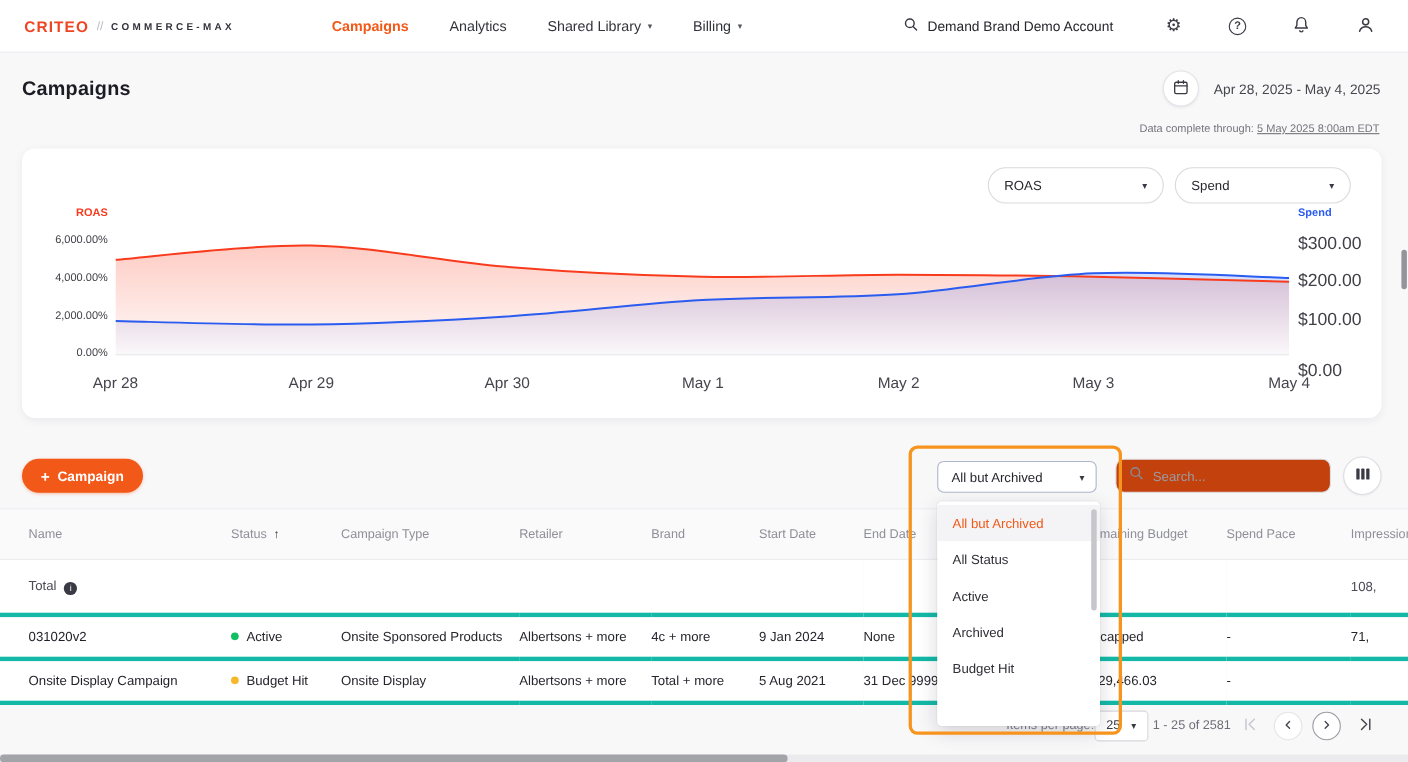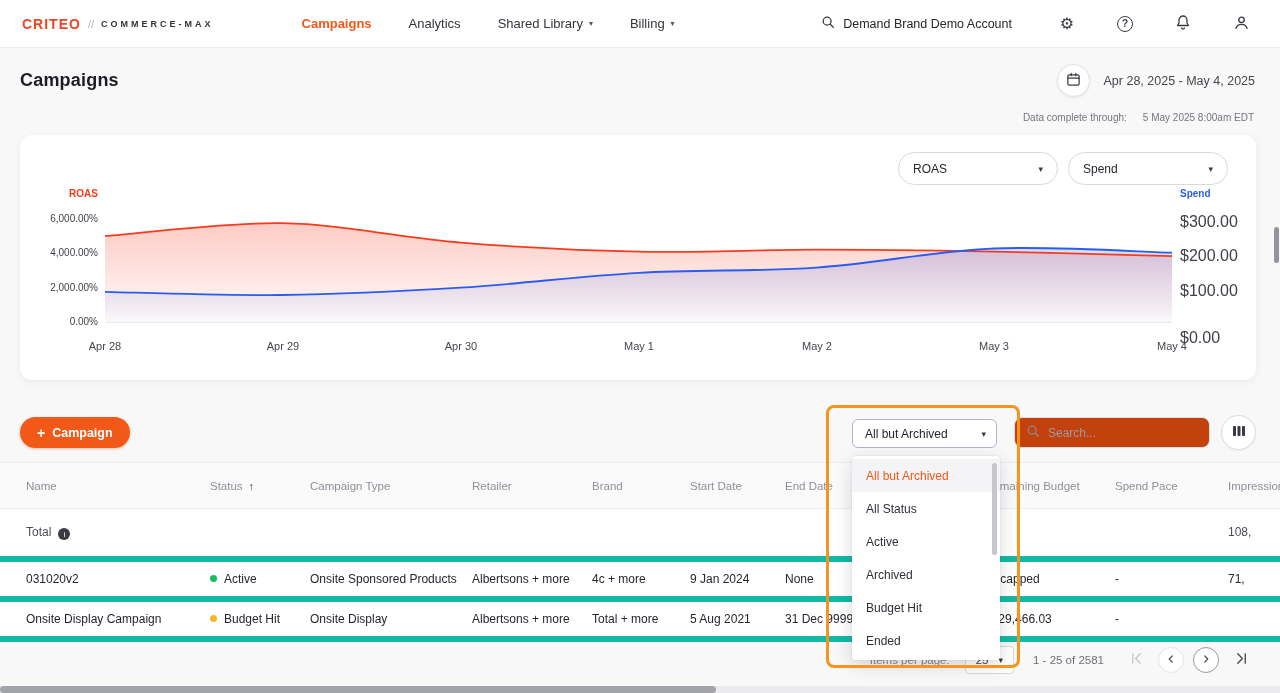--- a/index.html
+++ b/index.html
@@ -22,66 +22,66 @@
   .icon-btn { width:34px; height:34px; border-radius:50%; display:flex; align-items:center; justify-content:center; cursor:pointer; background:none; border:none; }
   .gear-glyph { font-size:16px; color:#3a3a44; line-height:1; }
   .q-circle { width:16px; height:16px; border:1.3px solid #3a3a44; border-radius:50%; display:flex; align-items:center; justify-content:center; font-size:10px; color:#3a3a44; font-weight:700; }
 
   
   .page-title { position:absolute; top:70px; left:20px; font-size:18px; font-weight:700; letter-spacing:.2px; color:#1c1c24; }
   .date-picker { position:absolute; top:64px; right:25px; display:flex; align-items:center; gap:14px; }
   .cal-btn { width:33px; height:33px; border-radius:50%; border:1px solid #e3e3e8; background:#fff; display:flex; align-items:center; justify-content:center; box-shadow:0 1px 3px rgba(20,20,43,.07); cursor:pointer; }
   .date-range-text { font-size:12.5px; color:#47474f; cursor:pointer; }
   .data-complete { position:absolute; top:112px; right:26px; font-size:10px; color:#74747c; }
-  .dc-link { margin-left:16px; cursor:pointer; }
+  .dc-link { text-decoration:underline; margin-left:3px; cursor:pointer; }
 
   
   .chart-card { position:absolute; left:20px; top:135px; width:1236px; height:245px; background:#fff; border-radius:12px; box-shadow:0 2px 8px rgba(20,20,43,.06); }
   .chart-selects { position:absolute; top:17px; right:28px; display:flex; gap:10px; }
   .metric-select { width:160px; height:33px; border:1px solid #d9d9de; border-radius:17px; background:#fff; display:flex; align-items:center; justify-content:space-between; padding:0 14px; font-size:12px; color:#26262e; cursor:pointer; }
   .select-caret { font-size:9px; color:#3a3a44; }
   .axis-title-left { position:absolute; left:0; top:53px; width:78px; text-align:right; font-size:10px; font-weight:600; }
   .axis-title-right { position:absolute; left:1160px; top:53px; font-size:10px; font-weight:600; }
   .yl { position:absolute; left:0; width:78px; text-align:right; font-size:10px; color:#3f3f47; }
   .yr { position:absolute; left:1160px; font-size:16px; color:#3f3f47; }
   .ticks-left .yl:nth-child(1){top:78px} .ticks-left .yl:nth-child(2){top:112px}
   .ticks-left .yl:nth-child(3){top:147px} .ticks-left .yl:nth-child(4){top:181px}
   .ticks-right .yr:nth-child(1){top:78px} .ticks-right .yr:nth-child(2){top:112px}
   .ticks-right .yr:nth-child(3){top:147px} .ticks-right .yr:nth-child(4){top:194px}
   .baseline { position:absolute; left:85px; top:187px; width:1067px; height:1px; background:#e7e7ec; }
   #chart-plot { position:absolute; left:85px; top:83px; }
   .x-labels { position:absolute; left:0; top:205px; width:1236px; height:14px; }
-  .x-label { position:absolute; width:60px; text-align:center; font-size:11px; color:#45454d; }
+  .x-label { position:absolute; width:60px; text-align:center; font-size:14px; color:#45454d; }
   .x-label:nth-child(1){left:55px}.x-label:nth-child(2){left:233px}.x-label:nth-child(3){left:411px}
   .x-label:nth-child(4){left:589px}.x-label:nth-child(5){left:767px}.x-label:nth-child(6){left:944px}
   .x-label:nth-child(7){left:1122px}
 
   
   .campaign-btn { position:absolute; left:20px; top:417px; height:31px; padding:0 17px; border-radius:16px; color:#fff; font-size:12.5px; font-weight:700; display:flex; align-items:center; gap:7px; border:none; cursor:pointer; font-family:inherit; box-shadow:0 1px 3px rgba(240,88,24,.35); }
   .plus-glyph { font-size:14px; font-weight:700; line-height:1; }
   .status-filter { position:absolute; left:852px; top:419px; width:145px; height:29px; border:1.5px solid #aeb6cc; border-radius:6px; background:#fff; display:flex; align-items:center; justify-content:space-between; padding:0 10px 0 12px; font-size:12px; color:#26262e; cursor:pointer; z-index:40; }
   .search-box { position:absolute; left:1014px; top:417px; width:196px; height:31px; border:1px solid #dcdce1; border-radius:8px; background:#c2410c; display:flex; align-items:center; gap:8px; padding:0 11px; }
   .search-box input { border:none; outline:none; font-size:12px; width:100%; color:#23232b; font-family:inherit; background:transparent; }
   .search-box input::placeholder { color:#9c9ca4; }
   .columns-btn { position:absolute; left:1221px; top:415px; width:35px; height:35px; border-radius:50%; border:1px solid #dcdce1; background:#fff; display:flex; align-items:center; justify-content:center; cursor:pointer; box-shadow:0 1px 2px rgba(20,20,43,.05); }
 
   
   .table-wrap { position:absolute; left:0; top:462px; width:1280px; overflow:hidden; }
   table { border-collapse:collapse; table-layout:fixed; width:1378px; }
   th { font-size:11.5px; color:#8f8f99; font-weight:400; text-align:left; height:46px; border-top:1px solid #ececf0; border-bottom:1px solid #ececf0; background:#fafafb; padding:0 12px 0 0; white-space:nowrap; overflow:hidden; }
-  td { font-size:12px; height:40px; border-bottom:6px solid #14b8a6; background:#fff; color:#26262e; padding:0 12px 0 0; white-space:nowrap; overflow:hidden; vertical-align:middle; }
+  td { font-size:12px; height:40px; border-bottom:4px solid #14b8a6; background:#fff; color:#26262e; padding:0 12px 0 0; white-space:nowrap; overflow:hidden; vertical-align:middle; }
   th:first-child, td:first-child { padding-left:26px; }
   .total-row td { height:50px; color:#4c4c55; }
   .name-cell { color:#1f1f27; }
   .sort-arrow { color:#33333b; margin-left:6px; font-size:11px; }
   .dot { display:inline-block; width:7px; height:7px; border-radius:50%; margin-right:7px; vertical-align:1px; }
   .info-dot { display:inline-flex; width:12px; height:12px; border-radius:50%; background:#3a3a44; color:#fff; font-size:8px; align-items:center; justify-content:center; margin-left:7px; vertical-align:-1px; font-style:normal; cursor:pointer; }
 
   
-  .table-footer { position:absolute; top:640px; left:0; width:1280px; height:40px; display:flex; align-items:center; justify-content:flex-end; gap:15px; padding-right:26px; font-size:11.5px; color:#82828b; }
+  .table-footer { position:absolute; top:640px; left:0; width:1280px; height:40px; display:flex; align-items:center; justify-content:flex-end; gap:0; padding-right:26px; font-size:11.5px; color:#82828b; }
   .per-page-select { height:28px; border:1px solid #d8d8dd; border-radius:4px; display:flex; align-items:center; gap:10px; padding:0 10px; color:#3a3a42; cursor:pointer; background:#fff; }
   .range-label { color:#6f6f78; margin:0 4px; }
   .pager { display:flex; align-items:center; gap:9px; }
   .pager-icon { width:26px; height:26px; display:flex; align-items:center; justify-content:center; cursor:pointer; background:none; border:none; }
   .pager-circle { border:1px solid #e4e4e9; border-radius:50%; background:#fff; }
   .pager-circle.dark { border-color:#9a9aa2; }
 
   
   .status-menu { position:absolute; left:852px; top:456px; width:148px; height:204px; background:#fff; border-radius:4px; box-shadow:0 5px 18px rgba(20,20,43,.16), 0 0 0 1px rgba(20,20,43,.03); z-index:50; padding:3px 0; }
   .menu-item { height:33px; display:flex; align-items:center; padding:0 14px; font-size:12px; color:#2e2e36; cursor:pointer; }
@@ -360,21 +360,20 @@
       </button>
     </div>
   </div>
 
   <div class="status-menu">
     <div class="menu-item selected" style="color: rgb(242, 88, 24);">All but Archived</div>
     <div class="menu-item">All Status</div>
     <div class="menu-item">Active</div>
     <div class="menu-item">Archived</div>
     <div class="menu-item">Budget Hit</div>
-    <div class="menu-item">Ended</div>
     <div class="menu-scrollbar"></div>
   </div>
 
   <div class="annotation-box" style="border-color: rgb(247, 148, 29);"></div>
 
   <div class="v-scrollbar"></div>
   <div class="h-scrollbar-track"></div>
   <div class="h-scrollbar-thumb"></div>
 
 </div>

